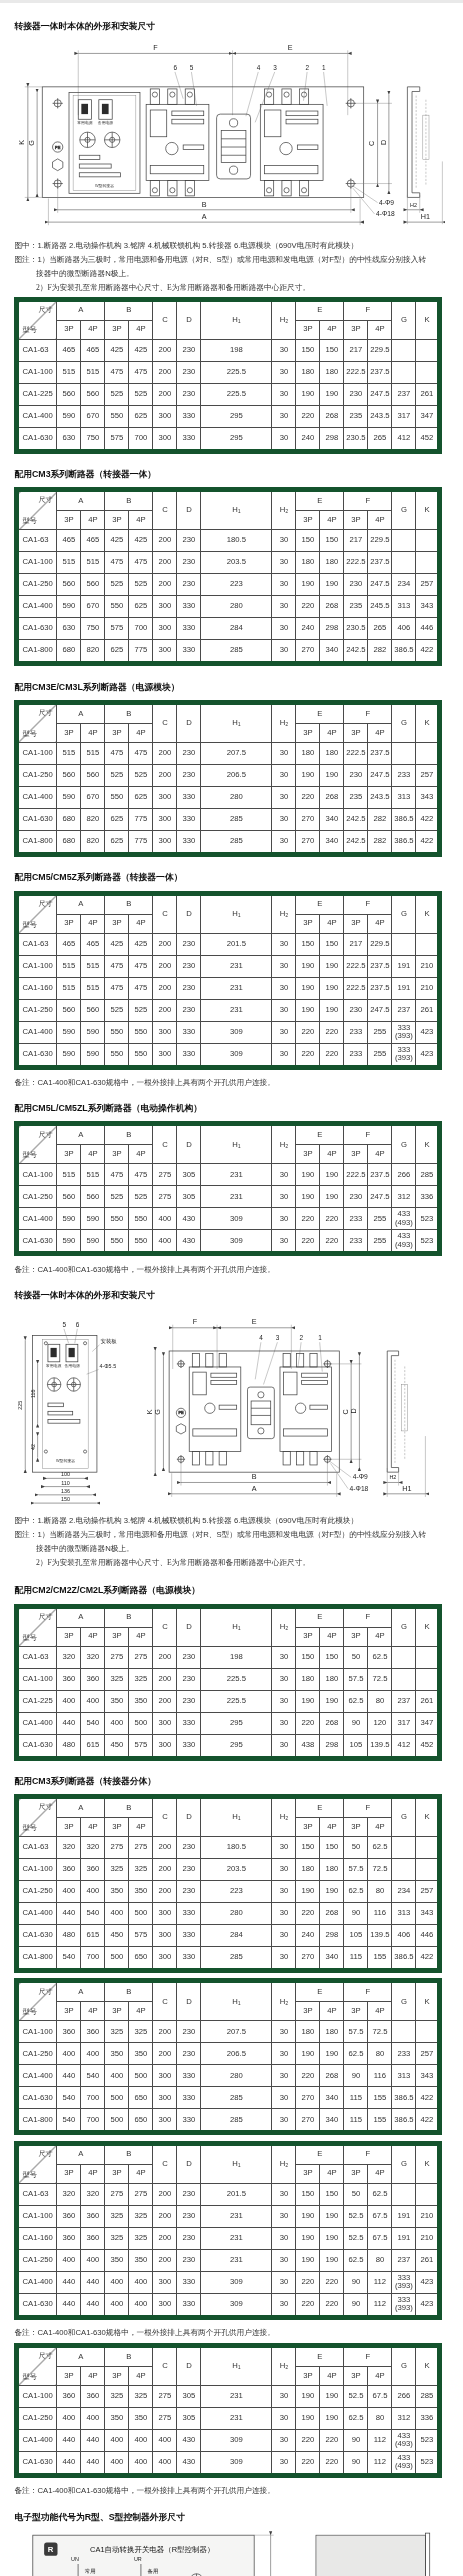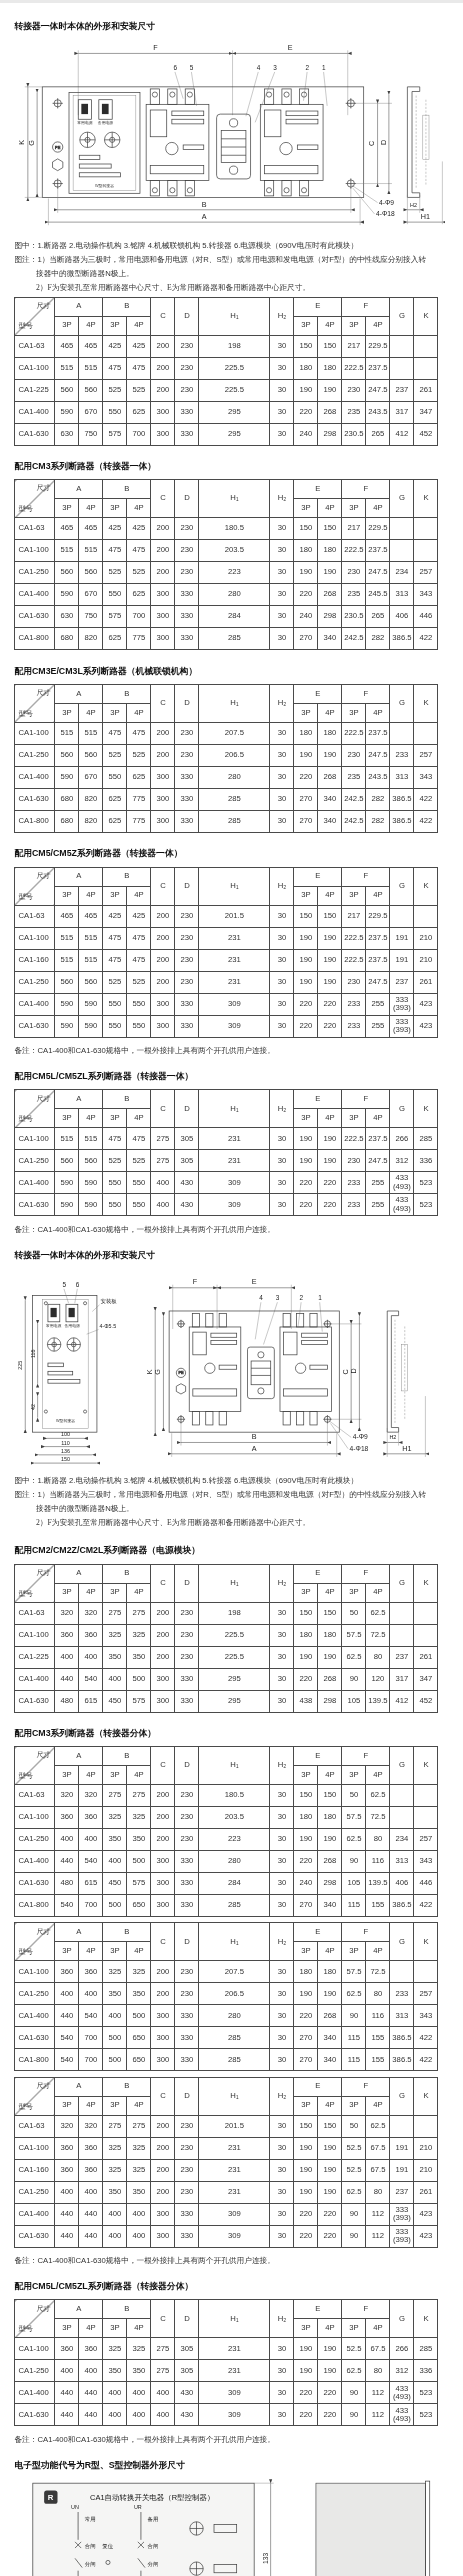--- a/index.html
+++ b/index.html
@@ -6,21 +6,21 @@
   body { width:464px; font-family:"Liberation Sans", sans-serif; color:#222; }
   .topbar { height:3.1px; background:#e9e9e9; }
   .page { padding:2.1px 15.5px 26px 14.4px; }
   h2.sec { font-size:8.8px; font-weight:bold; color:#101010; margin:15.5px 0 5.2px 0; }
   .fig-notes { font-size:7.7px; color:#333; line-height:1.8; margin:3.1px 0 2.1px 0; }
   .fig-notes div { margin:0; }
   .fig-notes .ind1 { padding-left:21.6px; }
   .fig-notes .ind2 { padding-left:21.6px;font-family:Liberation Serif, serif; }
   .tbl-block { margin:0 0 5.2px 0; }
   .tbl-title { font-size:8.8px; font-weight:bold; color:#101010; margin:15.5px 0 6.2px 0; }
-  table.spec { border-collapse:collapse; table-layout:fixed; width:344px; border:1px solid #14532d; }
+  table.spec { border-collapse:collapse; table-layout:fixed; width:344px; border:5px solid #14532d; }
   .spec th, .spec td { border:0.5px solid #4a4a4a; text-align:center; vertical-align:middle;
       font-size:7.7px; font-weight:normal; color:#333; padding:0.5px 0.5px; height:20px;
       white-space:pre-line; line-height:1.1; overflow:hidden; }
   .spec thead th { height:17px; }
   .spec td.model { text-align:left; padding-left:3.1px; }
   th.corner { position:relative; padding:0;
       background:linear-gradient(to bottom right, transparent calc(50% - 0.4px), #555 calc(50% - 0.4px), #555 calc(50% + 0.4px), transparent calc(50% + 0.4px)); }
   th.corner .ct { position:absolute; top:4.1px; right:3.6px; font-size:7.2px; }
   th.corner .cb { position:absolute; bottom:4.1px; left:3.1px; font-size:7.2px; }
   p.remark { font-size:7.7px; color:#333; margin:8.2px 0 2.1px 0; }
@@ -516,21 +516,21 @@
               <td>340</td>
               <td>242.5</td>
               <td>282</td>
               <td>386.5</td>
               <td>422</td>
             </tr>
           </tbody>
         </table>
       </div>
       <div class="tbl-block">
-        <div class="tbl-title">配用CM3E/CM3L系列断路器（机械联锁机构）</div>
+        <div class="tbl-title">配用CM3E/CM3L系列断路器（电源模块）</div>
         <table class="spec">
           <colgroup>
             <col style="width: 40px;">
             <col style="width: 24px;">
             <col style="width: 24px;">
             <col style="width: 24px;">
             <col style="width: 24px;">
             <col style="width: 24px;">
             <col style="width: 24px;">
             <col style="width: 71px;">
@@ -804,21 +804,21 @@
               <td>255</td>
               <td>333
 (393)</td>
               <td>423</td>
             </tr>
           </tbody>
         </table>
         <p class="remark">备注：CA1-400和CA1-630规格中，一根外接排上具有两个开孔供用户连接。</p>
       </div>
       <div class="tbl-block">
-        <div class="tbl-title">配用CM5L/CM5ZL系列断路器（转接器一体）</div>
+        <div class="tbl-title">配用CM5L/CM5ZL系列断路器（电动操作机构）</div>
         <table class="spec">
           <colgroup>
             <col style="width: 40px;">
             <col style="width: 24px;">
             <col style="width: 24px;">
             <col style="width: 24px;">
             <col style="width: 24px;">
             <col style="width: 24px;">
             <col style="width: 24px;">
             <col style="width: 71px;">
@@ -1675,21 +1675,20 @@
               <td>112</td>
               <td>333
 (393)</td>
               <td>423</td>
             </tr>
           </tbody>
         </table>
         <p class="remark">备注：CA1-400和CA1-630规格中，一根外接排上具有两个开孔供用户连接。</p>
       </div>
       <div class="tbl-block">
-        <div class="tbl-title">配用CM5L/CM5ZL系列断路器（转接器分体）</div>
         <table class="spec">
           <colgroup>
             <col style="width: 40px;">
             <col style="width: 24px;">
             <col style="width: 24px;">
             <col style="width: 24px;">
             <col style="width: 24px;">
             <col style="width: 24px;">
             <col style="width: 24px;">
             <col style="width: 71px;">

